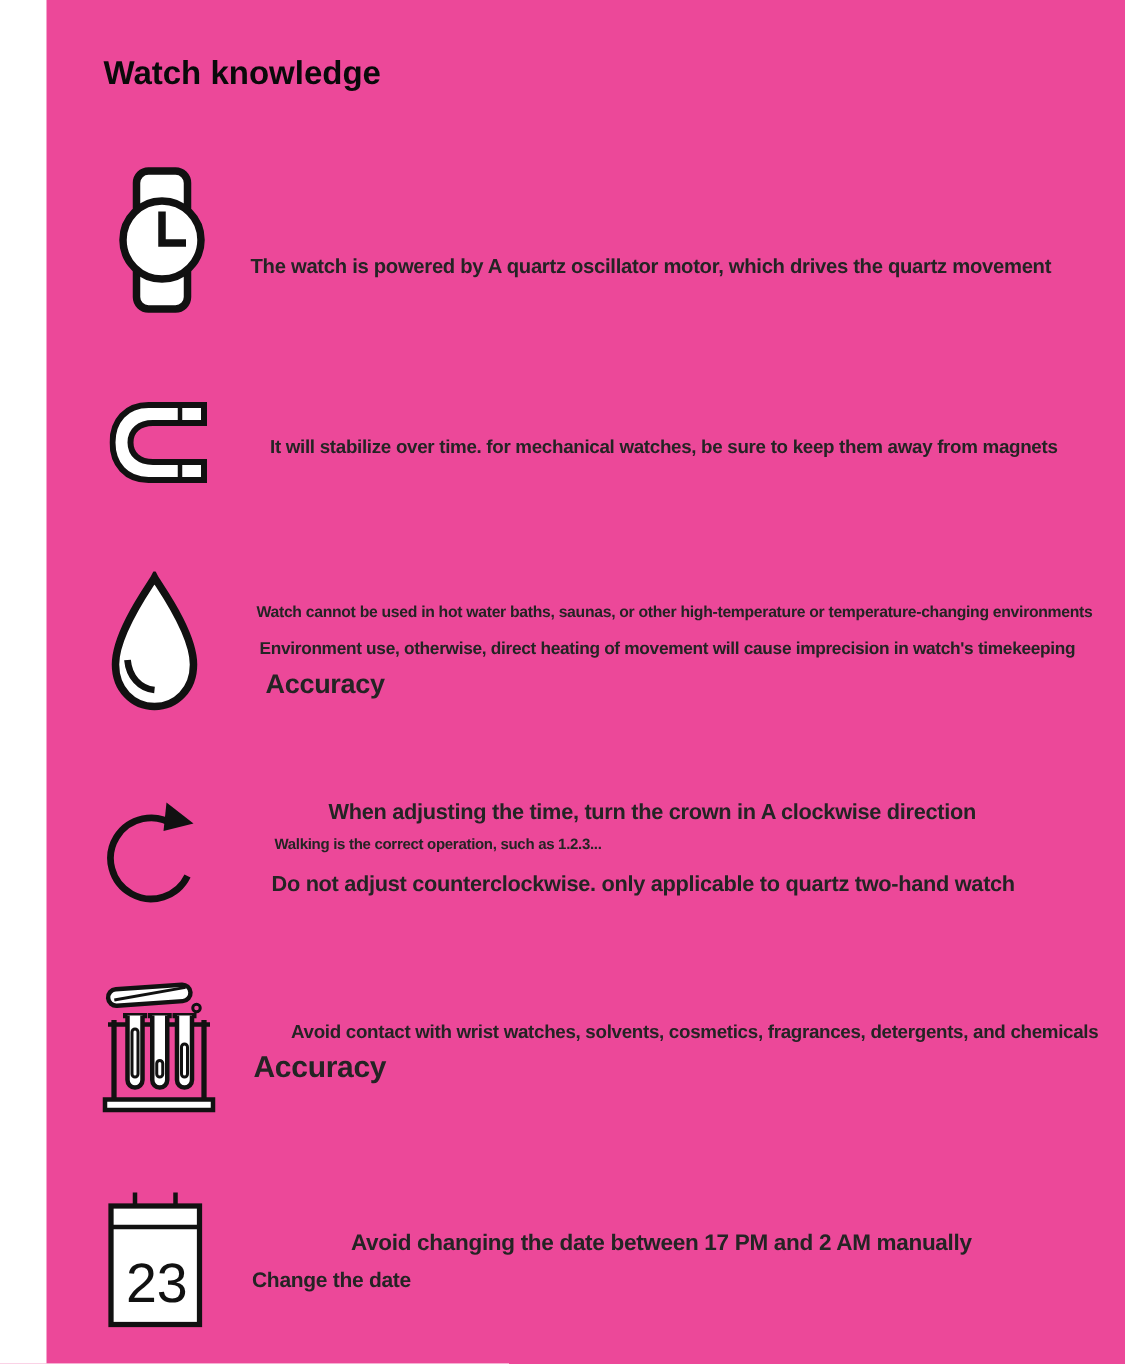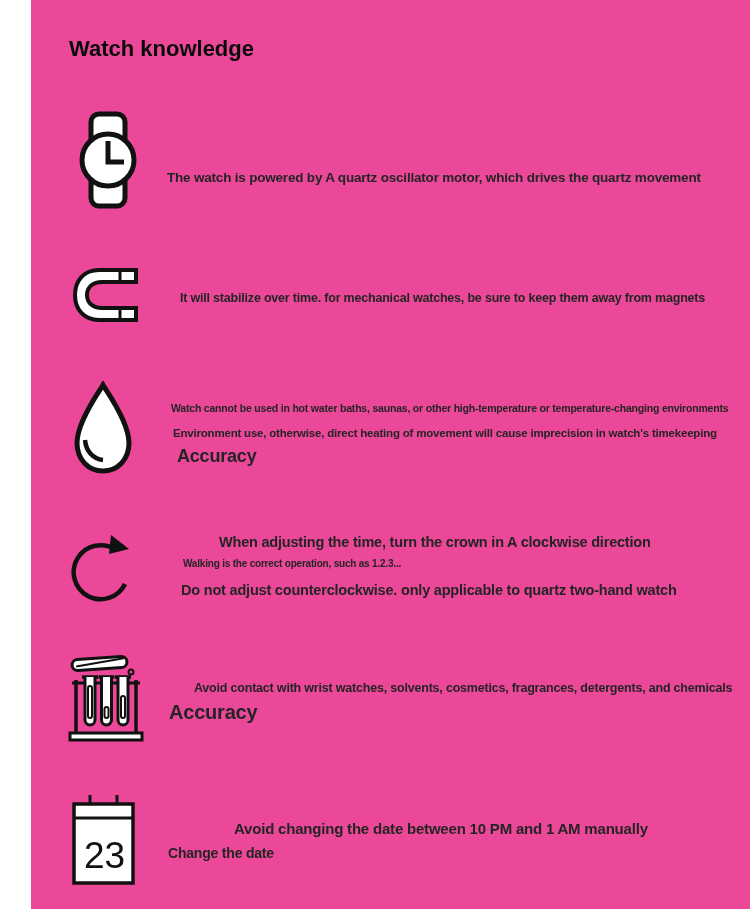--- a/index.html
+++ b/index.html
@@ -108,16 +108,16 @@
   <div class="line t-s4l0">Avoid contact with wrist watches, solvents, cosmetics, fragrances, detergents, and chemicals</div>
   <div class="line t-s4l1">Accuracy</div>
 
   <svg class="icon i-calendar" width="65" height="93" viewBox="0 0 65 93">
     <line x1="19" y1="2" x2="19" y2="19" stroke-width="3"></line>
     <line x1="46" y1="2" x2="46" y2="19" stroke-width="3"></line>
     <rect x="3" y="11" width="59" height="79" fill="#fff" stroke-width="3.5"></rect>
     <line x1="3" y1="25" x2="62" y2="25" stroke-width="3"></line>
     <text x="13" y="75" font-size="37" font-weight="400" fill="#111" stroke="none" font-family="Liberation Sans, sans-serif">23</text>
   </svg>
-  <div class="line t-s5l0">Avoid changing the date between 10 PM and 1 AM manually</div>
+  <div class="line t-s5l0">Avoid changing the date between 17 PM and 2 AM manually</div>
   <div class="line t-s5l1">Change the date</div>
 
 </div>
 
 </body></html>

